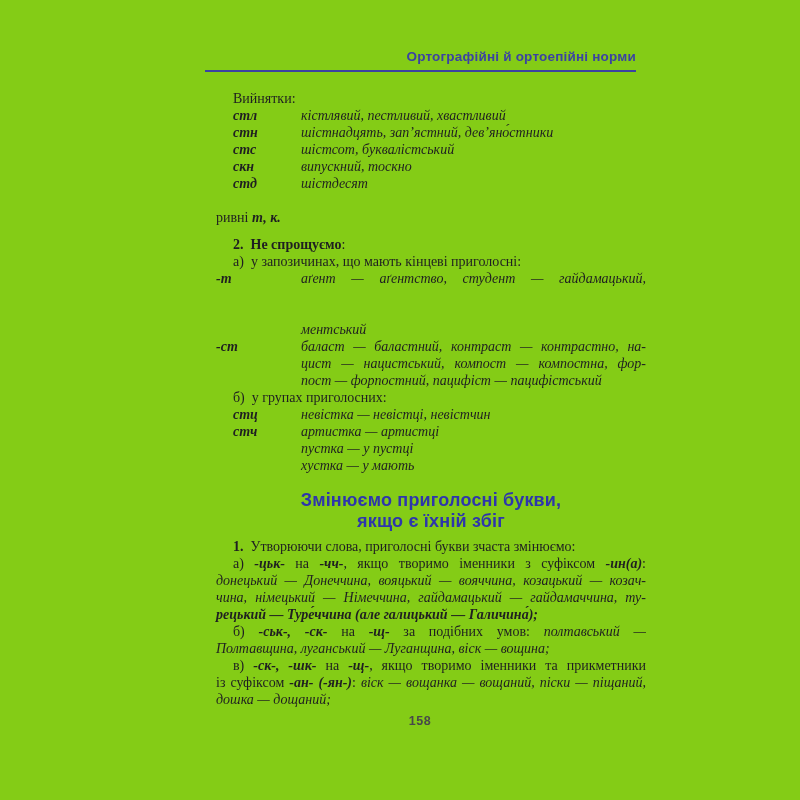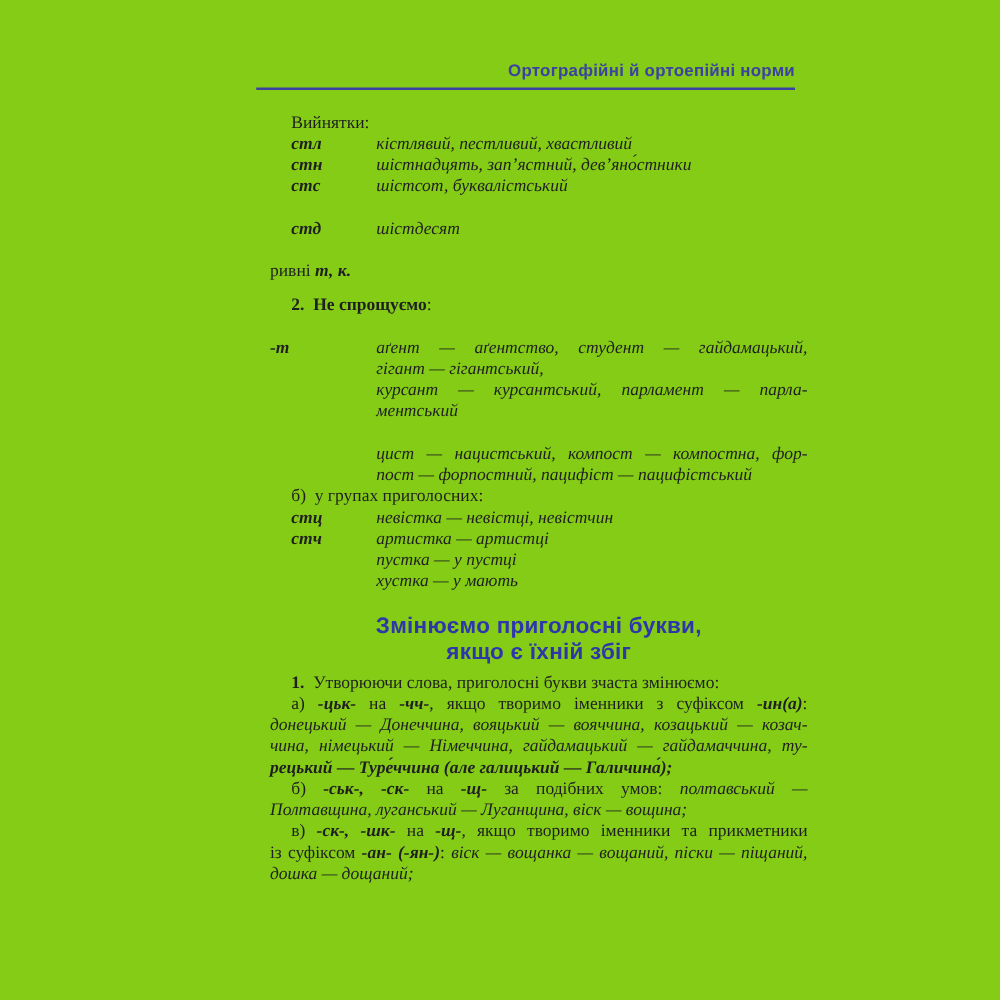--- a/index.html
+++ b/index.html
@@ -47,40 +47,42 @@
 <div class="page">
   <div class="running-head">
     <span>Ортографійні й ортоепійні норми</span>
   </div>
   <div class="head-rule"></div>
   <div class="content" id="content">
       <div class="line" style="top: 90px; padding-left: 17px;"><span>Вийнятки:</span></div>
       <div class="line" style="top: 107px; padding-left: 85px;"><span class="hang-label" style="left: 17px;">стл</span><span class="i">кістлявий, пестливий, хвастливий</span></div>
       <div class="line" style="top: 124px; padding-left: 85px;"><span class="hang-label" style="left: 17px;">стн</span><span class="i">шістнадцять, зап’ястний, дев’яно́стники</span></div>
       <div class="line" style="top: 141px; padding-left: 85px;"><span class="hang-label" style="left: 17px;">стс</span><span class="i">шістсот, буквалістський</span></div>
+      <div class="line" style="top: 158px; padding-left: 85px;"><span class="hang-label" style="left: 17px;">скн</span><span class="i">випускний, тоскно</span></div>
       <div class="line" style="top: 175px; padding-left: 85px;"><span class="hang-label" style="left: 17px;">стд</span><span class="i">шістдесят</span></div>
       <div class="line" style="top: 209px;"><span>ривні </span><span class="bi">т, к.</span></div>
       <div class="line" style="top: 236px; padding-left: 17px;"><span class="b">2.</span><span> </span><span class="b">Не спрощуємо</span><span>:</span></div>
+      <div class="line" style="top: 253px; padding-left: 17px;"><span>а) у запозичинах, що мають кінцеві приголосні:</span></div>
       <div class="line just" style="top: 270px; padding-left: 85px;"><span class="hang-label" style="left: 0px;">-т</span><span class="i">аґент — аґентство, студент — гайдамацький,</span></div>
-      <div class="line" style="top: 287px; padding-left: 85px;"><span class="i">гігант — гігантський,</span></div>
-      <div class="line just" style="top: 304px; padding-left: 85px;"><span class="i">курсант — курсантський, парламент — парла-</span></div>
       <div class="line" style="top: 321px; padding-left: 85px;"><span class="i">ментський</span></div>
+      <div class="line just" style="top: 338px; padding-left: 85px;"><span class="hang-label" style="left: 0px;">-ст</span><span class="i">баласт — баластний, контраст — контрастно, на-</span></div>
       <div class="line just" style="top: 355px; padding-left: 85px;"><span class="i">цист — нацистський, компост — компостна, фор-</span></div>
       <div class="line" style="top: 372px; padding-left: 85px;"><span class="i">пост — форпостний, пацифіст — пацифістський</span></div>
       <div class="line" style="top: 406px; padding-left: 85px;"><span class="hang-label" style="left: 17px;">стц</span><span class="i">невістка — невістці, невістчин</span></div>
       <div class="line" style="top: 389px; padding-left: 17px;"><span>б) у групах приголосних:</span></div>
       <div class="line" style="top: 423px; padding-left: 85px;"><span class="hang-label" style="left: 17px;">стч</span><span class="i">артистка — артистці</span></div>
       <div class="line" style="top: 440px; padding-left: 85px;"><span class="i">пустка — у пустці</span></div>
       <div class="line" style="top: 457px; padding-left: 85px;"><span class="i">хустка — у мають</span></div>
       <div class="line head" style="top: 490px;"><span>Змінюємо приголосні букви,</span></div>
       <div class="line head" style="top: 511px;"><span>якщо є їхній збіг</span></div>
       <div class="line" style="top: 538px; padding-left: 17px;"><span class="b">1.</span><span> Утворюючи слова, приголосні букви зчаста змінюємо:</span></div>
       <div class="line just" style="top: 555px; padding-left: 17px;"><span>а) </span><span class="bi">-цьк-</span><span> на </span><span class="bi">-чч-</span><span>, якщо творимо іменники з суфіксом </span><span class="bi">-ин(а)</span><span>:</span></div>
       <div class="line just" style="top: 572px;"><span class="i">донецький — Донеччина, вояцький — вояччина, козацький — козач-</span></div>
       <div class="line just" style="top: 589px;"><span class="i">чина, німецький — Німеччина, гайдамацький — гайдамаччина, ту-</span></div>
       <div class="line" style="top: 606px; font-weight: bold;"><span class="i">рецький — Туре́ччина (але галицький — Галичина́);</span></div>
       <div class="line just" style="top: 623px; padding-left: 17px;"><span>б) </span><span class="bi">-ськ-, -ск-</span><span> на </span><span class="bi">-щ-</span><span> за подібних умов: </span><span class="i">полтавський —</span></div>
       <div class="line" style="top: 640px;"><span class="i">Полтавщина, луганський — Луганщина, віск — вощина;</span></div>
       <div class="line just" style="top: 657px; padding-left: 17px;"><span>в) </span><span class="bi">-ск-, -шк-</span><span> на </span><span class="bi">-щ-</span><span>, якщо творимо іменники та прикметники</span></div>
       <div class="line just" style="top: 674px;"><span>із суфіксом </span><span class="bi">-ан- (-ян-)</span><span>: </span><span class="i">віск — вощанка — вощаний, піски — піщаний,</span></div>
       <div class="line" style="top: 691px;"><span class="i">дошка — дощаний;</span></div>
     </div>
+  <div class="folio">158</div>
 </div>
 
 </body></html>

